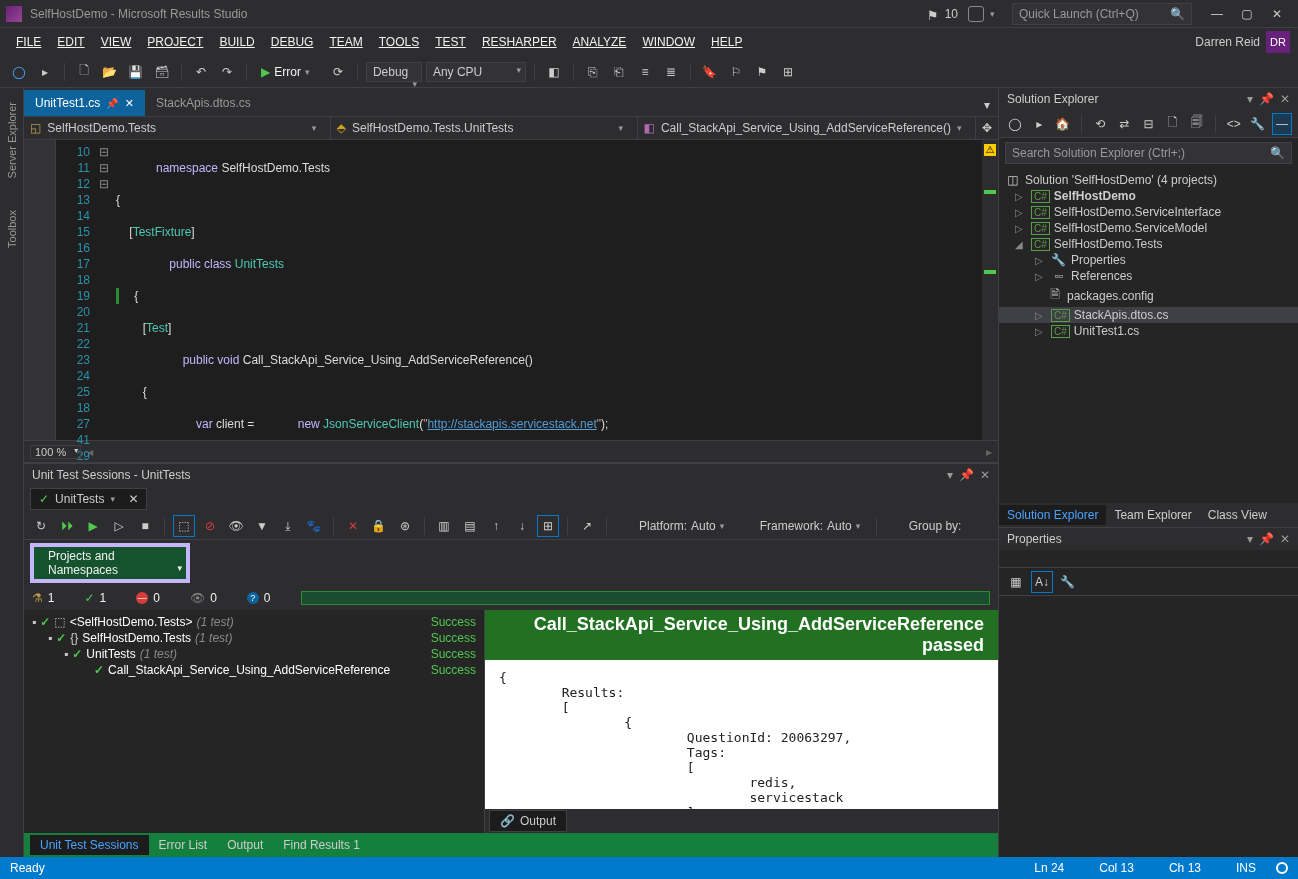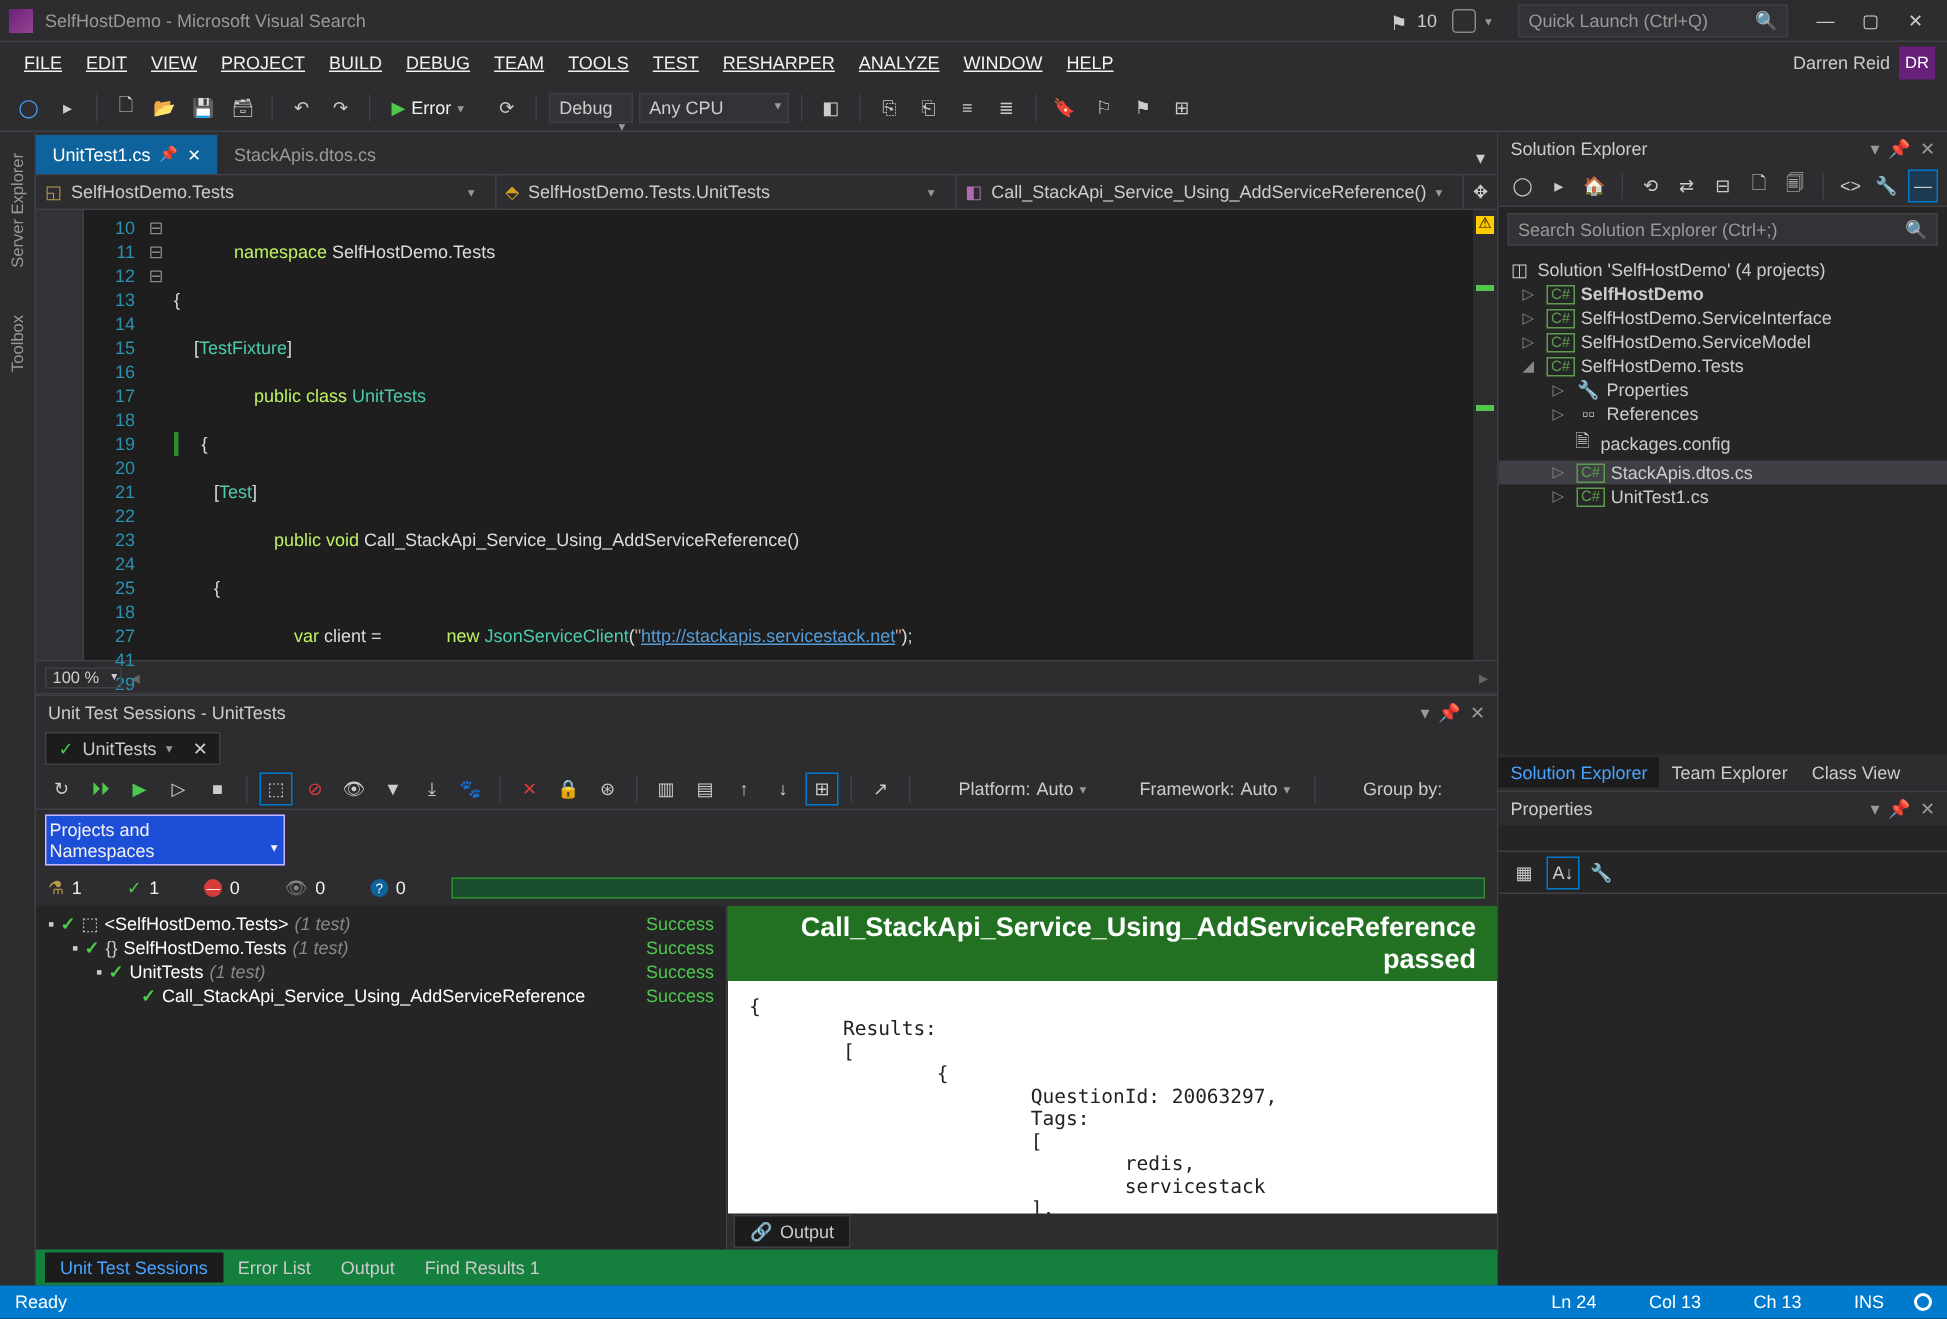--- a/index.html
+++ b/index.html
@@ -38,42 +38,42 @@
 .tab .pin { font-size:10px; }
 .tab .close { font-size:11px; }
 .navbar { background:#2d2d30; height:24px; display:flex; align-items:center; border-top:1px solid #3f3f46; border-bottom:1px solid #3f3f46; }
 .navbar .nav-item { flex:1; display:flex; align-items:center; padding:0 6px; gap:6px; color:#ccc; border-right:1px solid #3f3f46; height:100%; cursor:pointer; }
 .editor-wrap { flex:1; display:flex; background:#1e1e1e; min-height:0; position:relative; border-bottom:1px solid #3f3f46; }
 .gutter-marks { width:32px; background:#333337; border-right:1px solid #3f3f46; }
 .gutter { width:40px; background:#1e1e1e; color:#2b91af; text-align:right; padding:4px 6px 0 0; font-family:Consolas,monospace; font-size:13px; line-height:16px; }
 .fold { width:16px; background:#1e1e1e; padding-top:4px; font-family:Consolas,monospace; font-size:10px; line-height:16px; color:#888; text-align:center; }
 .code { flex:1; padding:4px 0 0 4px; font-family:Consolas,monospace; font-size:13px; line-height:16px; white-space:pre; color:#dcdcdc; overflow:hidden; }
 .code .greenbar { border-left:3px solid #2e8b2e; padding-left:2px; }
-.kw { color:#bef264;padding-left:40px; }
+.kw { color:#c4b5fd;padding-left:40px; }
 .cls { color:#4ec9b0; }
 .attr { color:#4ec9b0; }
 .str { color:#d69d85; }
 .url { color:#569cd6; text-decoration:underline; }
 .overview-ruler { width:16px; background:#2d2d30; position:relative; }
 .ov-mark { position:absolute; left:2px; right:2px; height:4px; background:#4ec94e; }
 .ov-warn { position:absolute; right:2px; top:4px; width:12px; height:12px; background:#ffcc00; color:#000; font-size:10px; text-align:center; line-height:12px; }
 .editor-footer { background:#2d2d30; height:22px; display:flex; align-items:center; padding:0 6px; color:#ccc; border-bottom:1px solid #3f3f46; }
 .editor-footer .dd { border:1px solid #3f3f46; font-size:11px; padding:0 14px 0 4px; position:relative; }
 .editor-footer .dd:after { content:"▾"; position:absolute; right:2px; font-size:8px; }
 
 .test-panel { background:#252526; display:flex; flex-direction:column; border-top:1px solid #3f3f46; height:370px; }
 .panel-header { background:#2d2d30; height:22px; display:flex; align-items:center; padding:0 8px; color:#ccc; }
 .panel-header .title { flex:0 0 auto; }
 .panel-header .spacer { flex:1; }
 .panel-header .icons { display:flex; gap:6px; color:#999; }
 .session-tab { background:#2d2d30; height:26px; display:flex; align-items:center; padding:0 6px; }
 .session-tab .tab2 { background:#1c1c1c; border:1px solid #3f3f46; padding:3px 8px; display:flex; align-items:center; gap:6px; color:#ccc; }
 .test-toolbar { background:#2d2d30; height:28px; display:flex; align-items:center; padding:0 6px; gap:4px; border-bottom:1px solid #3f3f46; color:#ccc; }
 .test-toolbar .group-label { margin-left:24px; }
-.test-drop { border:1px solid #c4b5fd; background:#1d4ed8; padding:2px 16px 2px 2px; position:relative; }
+.test-drop { border:4px solid #c4b5fd; background:#14532d; padding:2px 16px 2px 14px; position:relative; }
 .test-drop:after { content:"▾"; position:absolute; right:4px; font-size:9px; }
 .test-status { background:#2d2d30; height:24px; display:flex; align-items:center; padding:0 8px; gap:30px; }
 .status-item { display:flex; align-items:center; gap:5px; }
 .status-item .g { color:#4ec94e; }
 .status-item .r { color:#d83b3b; width:12px; height:12px; background:#d83b3b; border-radius:50%; display:inline-flex; align-items:center; justify-content:center; color:#fff; font-size:9px; }
 .status-item .eye { color:#888; }
 .status-item .q { width:12px; height:12px; background:#0e639c; border-radius:50%; color:#fff; font-size:9px; display:inline-flex; align-items:center; justify-content:center; }
 .test-status .progress { flex:1; height:14px; background:#1a4d2e; border:1px solid #2e8b2e; }
 .test-body { flex:1; display:flex; min-height:0; }
 .test-tree { width:460px; background:#252526; overflow:auto; color:#ccc; padding:4px 0; }
@@ -117,21 +117,21 @@
 .props { background:#252526; height:330px; border-top:1px solid #3f3f46; display:flex; flex-direction:column; }
 .props-toolbar { height:28px; display:flex; align-items:center; padding:0 6px; gap:4px; border-bottom:1px solid #3f3f46; }
 .props-toolbar .sel { border:1px solid #007acc; }
 .narrow { width:12px; font-size:9px; color:#999; }
 </style>
 </head>
 <body>
 
 <div class="titlebar">
   <div class="vs-icon"></div>
-  <span class="title">SelfHostDemo - Microsoft Visual Search</span>
+  <span class="title">SelfHostDemo - Microsoft Results Studio</span>
   <span class="spacer"></span>
   <div class="notif">
     <span class="flag"></span>
     <span>10</span>
   </div>
   <div class="notif">
     <span class="speech"></span>
     <span class="narrow">▾</span>
   </div>
   <div class="search">

